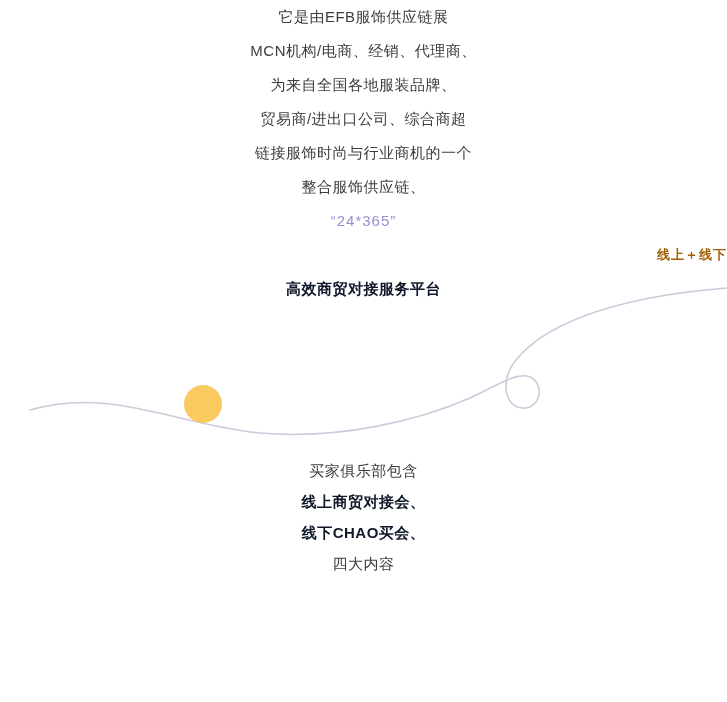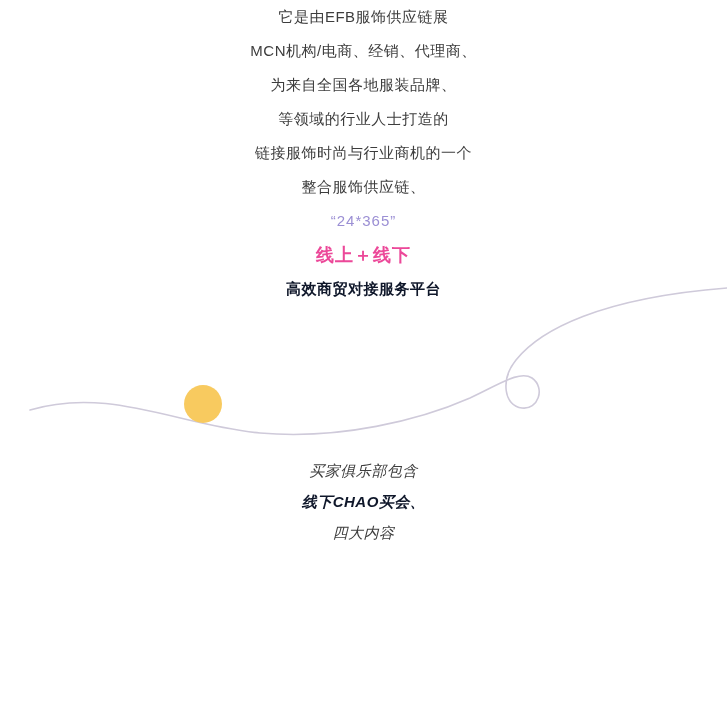--- a/index.html
+++ b/index.html
@@ -32,24 +32,25 @@
     line-height: 34px;
     color: #3d3d3d;
     letter-spacing: 0.5px;
   }
   .line.accent {
     color: #9b8fd4;
     font-weight: normal;
     letter-spacing: 1px;
   }
   .line.accent-sm {
-    color: #ec4899;
-    font-size: 18px;
+    color: #a16207;
+    font-size: 13px;
     font-weight: bold;
     letter-spacing: 1px;
+    text-align: right;
   }
   .line.strong {
     font-weight: bold;
     color: #0f172a;
   }
   .swoosh {
     position: absolute;
     top: 258px;
     left: 0;
     width: 727px;
@@ -67,45 +68,45 @@
   }
   .block-bottom {
     position: absolute;
     top: 455px;
     left: 0;
     width: 727px;
     text-align: center;
   }
   .block-bottom .line {
     line-height: 31px;
-    font-style: italic;
   }
 </style>
 </head>
 <body>
 
 <div class="page">
 
   <div class="block-top">
     <div class="line">它是由EFB服饰供应链展</div>
     <div class="line">MCN机构/电商、经销、代理商、</div>
     <div class="line">为来自全国各地服装品牌、</div>
-    <div class="line">等领域的行业人士打造的</div>
+    <div class="line">贸易商/进出口公司、综合商超</div>
     <div class="line">链接服饰时尚与行业商机的一个</div>
     <div class="line">整合服饰供应链、</div>
     <div class="line accent">“24*365”</div>
     <div class="line accent-sm">线上＋线下</div>
     <div class="line strong">高效商贸对接服务平台</div>
   </div>
 
   <svg class="swoosh" viewBox="0 0 727 200" xmlns="http://www.w3.org/2000/svg">
     <path d="M30 152 C 110 128, 180 168, 260 175 C 340 182, 420 162, 470 140 C 500 126, 520 112, 532 120 C 546 130, 538 152, 522 150 C 504 148, 500 122, 516 102 C 540 72, 600 40, 727 30" fill="none" stroke="#cfcada" stroke-width="1.6" stroke-linecap="round"></path>
   </svg>
 
   <div class="dot"></div>
 
   <div class="block-bottom">
     <div class="line">买家俱乐部包含</div>
+    <div class="line strong">线上商贸对接会、</div>
     <div class="line strong">线下CHAO买会、</div>
     <div class="line">四大内容</div>
   </div>
 
 </div>
 
 </body></html>

